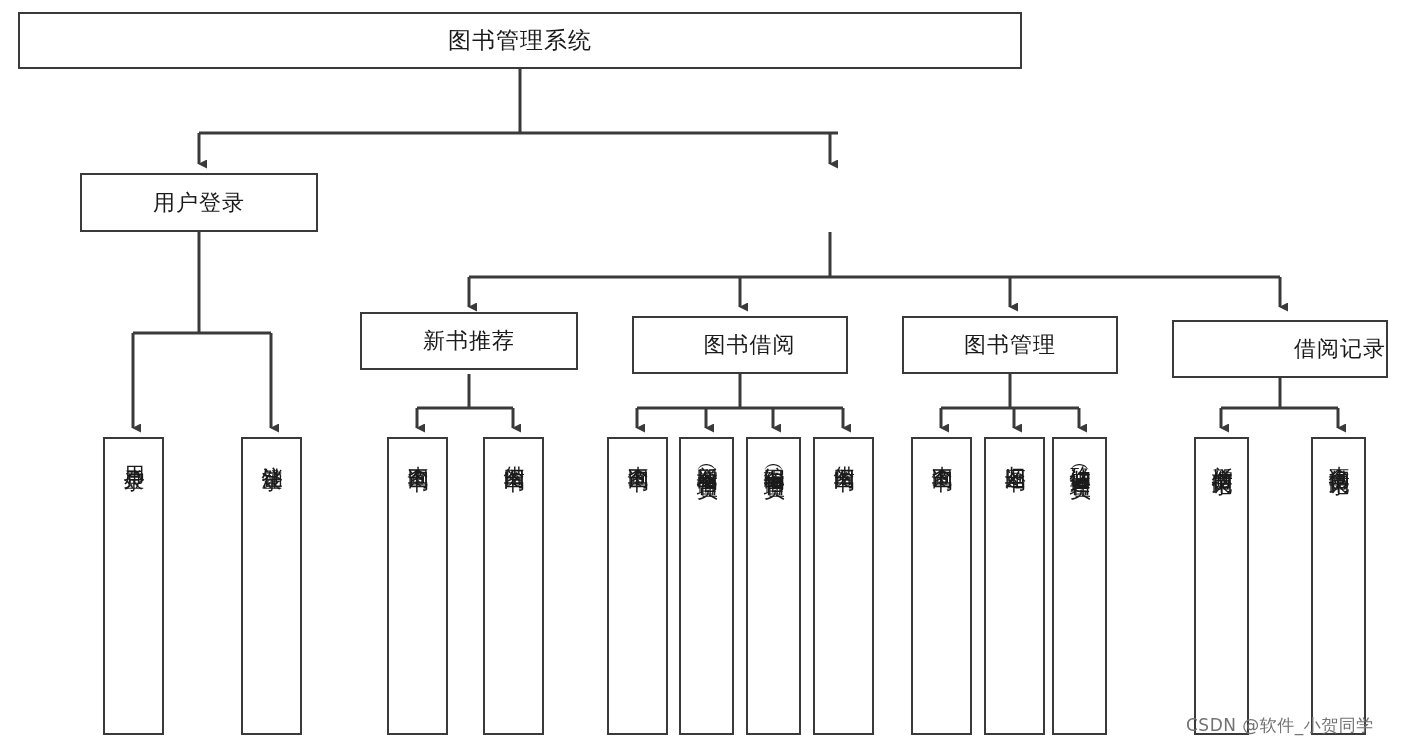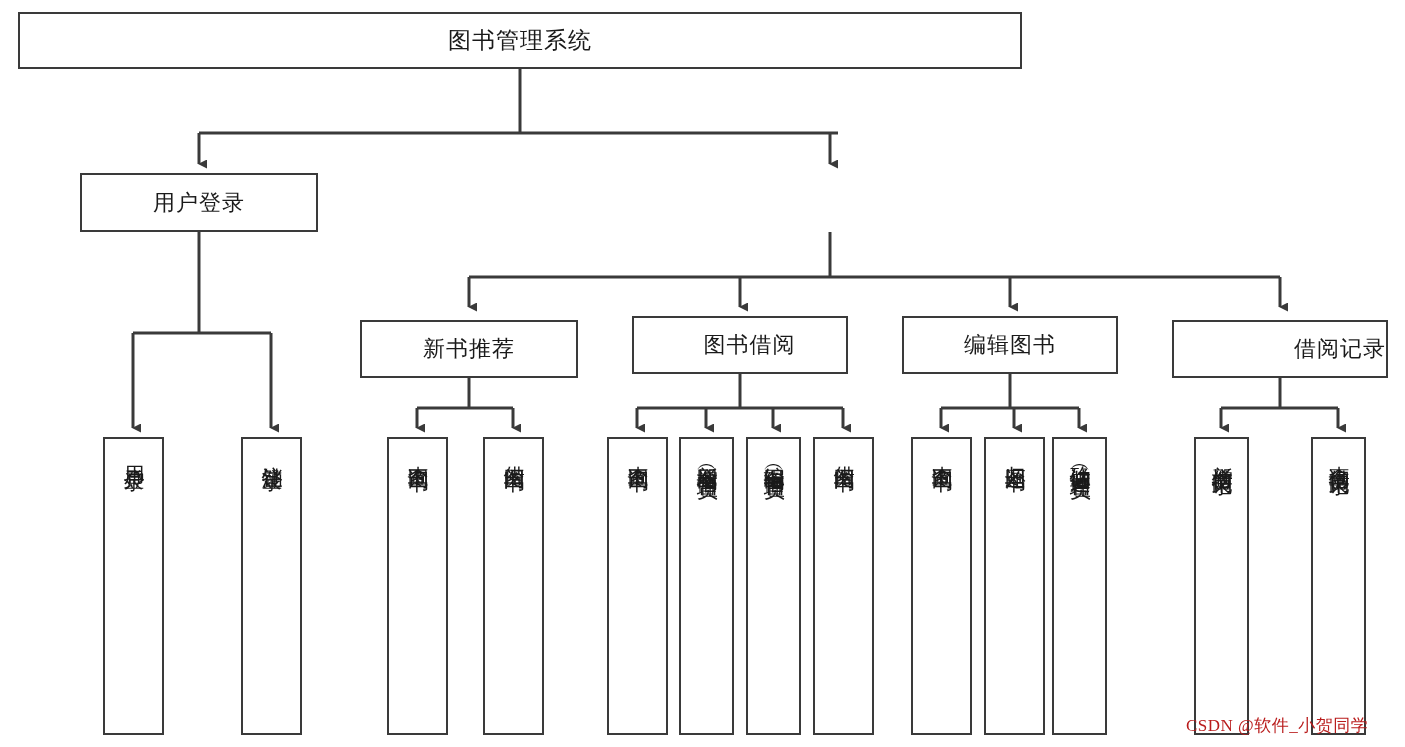--- a/index.html
+++ b/index.html
@@ -9,21 +9,20 @@
   }
   body {
     font-family: "DejaVu Sans", "Liberation Sans", sans-serif;
   }
   #diagram-root {
     position: relative;
     width: 1405px;
     height: 747px;
     background: #ffffff;
     overflow: hidden;
-    font-family: Liberation Serif, serif;
   }
   svg.connectors {
     position: absolute;
     left: 0;
     top: 0;
     width: 1405px;
     height: 747px;
     pointer-events: none;
   }
   .node {
@@ -55,21 +54,21 @@
     margin: 0 auto;
   }
   .node.root {
     font-size: 23px;
   }
   .watermark {
     position: absolute;
     left: 1186px;
     top: 714px;
     font-size: 17px;
-    color: #b91c1c;
+    color: #737373;
     white-space: nowrap;
     letter-spacing: 0.5px;
   }
 </style>
 </head>
 <body>
 
 <div id="diagram-root">
 
   <svg class="connectors" viewBox="0 0 1405 747" xmlns="http://www.w3.org/2000/svg">
@@ -126,28 +125,28 @@
   </svg>
 
   <div class="node horiz root" id="node-root" style="left: 18px; top: 12px; width: 1004px; height: 57px;">
     <span>图书管理系统</span>
   </div>
 
   <div class="node horiz" id="node-l2-0" style="left: 80px; top: 173px; width: 238px; height: 59px;">
     <span>用户登录</span>
   </div>
 
-  <div class="node horiz" id="node-l3-0" style="left: 360px; top: 320px; width: 218px; height: 58px;">
+  <div class="node horiz" id="node-l3-0" style="left: 360px; top: 312px; width: 218px; height: 58px;">
     <span>新书推荐</span>
   </div>
   <div class="node horiz" id="node-l3-1" style="left: 632px; top: 316px; width: 216px; height: 58px; padding-left: 19px;">
     <span>图书借阅</span>
   </div>
   <div class="node horiz" id="node-l3-2" style="left: 902px; top: 316px; width: 216px; height: 58px;">
-    <span>编辑图书</span>
+    <span>图书管理</span>
   </div>
   <div class="node horiz" id="node-l3-3" style="left: 1172px; top: 320px; width: 216px; height: 58px; justify-content: flex-end;">
     <span>借阅记录</span>
   </div>
 
   <div class="node vert" id="node-leaf-0" style="left: 103px; top: 437px; width: 61px; height: 298px;">
     <span class="vlabel">用户登录</span>
   </div>
   <div class="node vert" id="node-leaf-1" style="left: 241px; top: 437px; width: 61px; height: 298px;">
     <span class="vlabel">注销登录</span>

